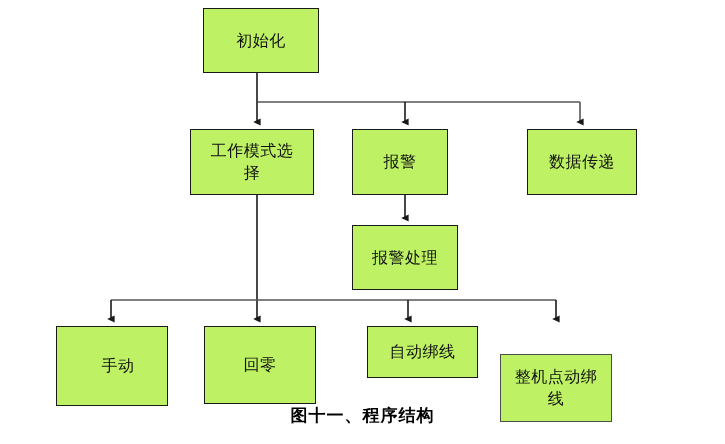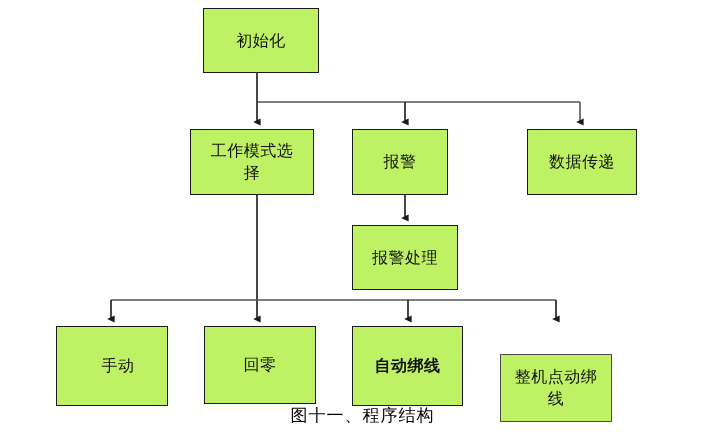--- a/index.html
+++ b/index.html
@@ -48,21 +48,21 @@
     height: 444px;
     pointer-events: none;
   }
   .caption {
     position: absolute;
     left: 0;
     top: 404px;
     width: 725px;
     text-align: center;
     font-size: 17px;
-    font-weight: normal;
+    font-weight: bold;
     color: #000000;
     letter-spacing: 1px;
   }
 </style>
 </head>
 <body>
 
 <div id="canvas">
 
   <svg class="edges" viewBox="0 0 725 444" xmlns="http://www.w3.org/2000/svg">
@@ -113,21 +113,21 @@
   </div>
 
   <div class="node" style="left:56px; top:326px; width:112px; height:80px;padding-left:12px;">
     <span class="label">手动</span>
   </div>
 
   <div class="node" style="left:204px; top:326px; width:112px; height:78px;">
     <span class="label">回零</span>
   </div>
 
-  <div class="node" style="left:352px; top:326px; width:111px; height:80px;font-weight:bold;">
+  <div class="node" style="left:367px; top:326px; width:111px; height:52px;">
     <span class="label">自动绑线</span>
   </div>
 
   <div class="node soft" style="left:500px; top:322px; width:112px; height:68px;">
     <span class="label">整机点动绑
 线</span>
   </div>
 
   <div class="caption">图十一、程序结构</div>
 

